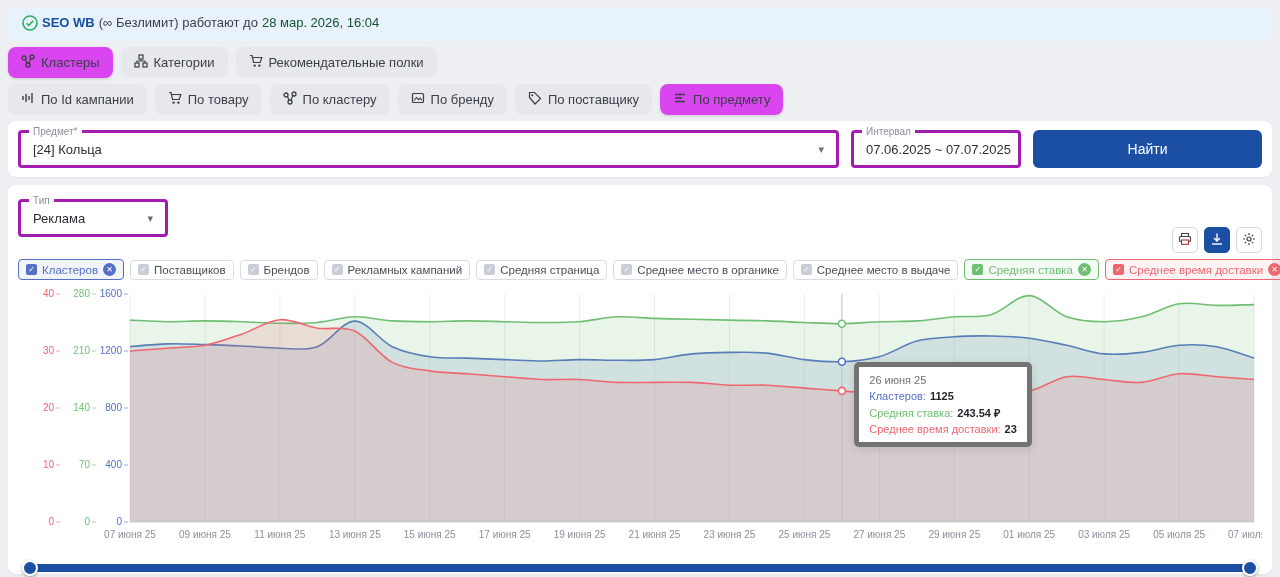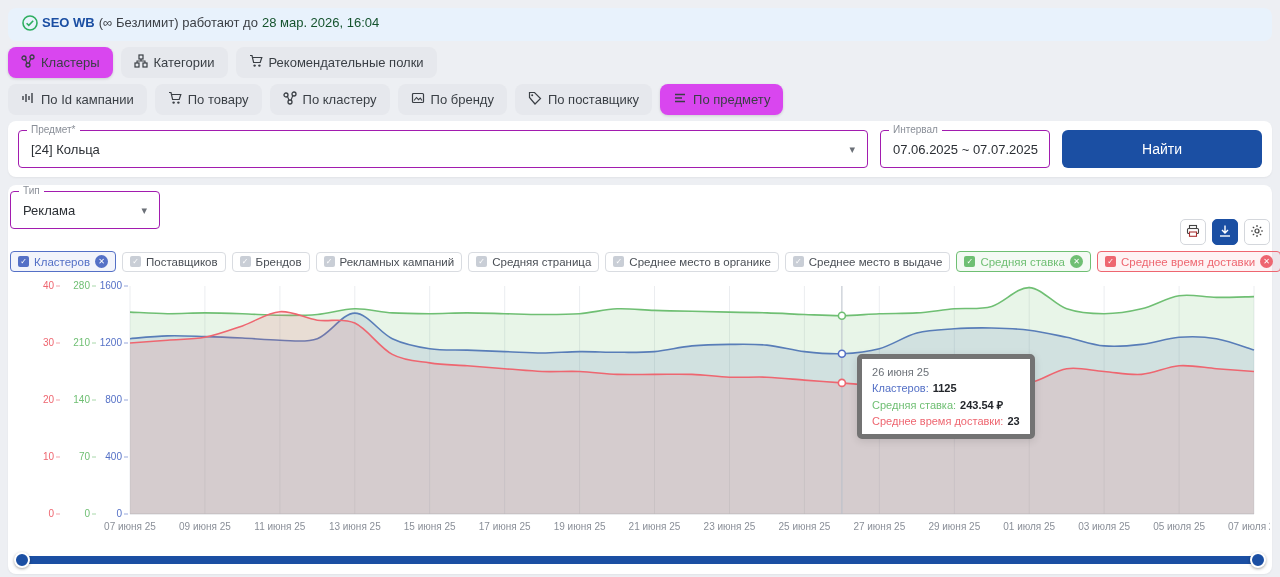--- a/index.html
+++ b/index.html
@@ -15,34 +15,34 @@
   .tabs { margin:0 8px 6px 8px; display:flex; gap:8px; }
   .tab { display:flex; align-items:center; gap:6px; background:#e6e8ed; border:none;
     border-radius:8px; padding:7px 13px; font-size:13px; color:#3a3f45; cursor:pointer;
     font-family:inherit; }
   .tab.active { background:#d946ef; box-shadow:0 1px 3px rgba(0,0,0,.14); }
   .tab svg { flex:0 0 auto; }
 
   .filter-card { margin:0 8px 8px 8px; background:#fff; border-radius:8px;
     padding:9px 10px; display:flex; gap:12px; align-items:center;
     box-shadow:0 1px 2px rgba(0,0,0,.05); }
-  .ffield { position:relative; border:1px solid #a21caf; border-radius:4px; height:38px;
+  .ffield { position:relative; border:3px solid #a21caf; border-radius:4px; height:38px;
     display:flex; align-items:center; padding:0 12px; background:#fff; }
   .ffield .flabel { position:absolute; top:-7px; left:8px; background:#fff; padding:0 4px;
     font-size:10px; color:#8a8f98; }
   .ffield .fvalue { flex:1; font-size:13px; color:#2b2f34; border:none; outline:none;
     font-family:inherit; background:transparent; }
   .chev { color:#6b7077; font-size:11px; margin-left:8px; }
   .chev::after { content:"▾"; }
   .f-subject { flex:1; }
   .f-interval { width:170px; }
-  .btn-primary { width:200px; height:38px; background:#1b4fa3; color:#fff; border:none;
+  .btn-primary { width:229px; height:38px; background:#1b4fa3; color:#fff; border:none;
     border-radius:6px; font-size:14px; cursor:pointer; font-family:inherit; }
 
-  .main-card { margin:0 8px; background:#fff; border-radius:8px; padding:2px;
+  .main-card { margin:0 8px; background:#fff; border-radius:8px; padding:10px;
     height:389px; position:relative; box-shadow:0 1px 2px rgba(0,0,0,.05); }
   .f-type { width:150px; margin-top:4px; }
 
   .toolbar { display:flex; justify-content:flex-end; gap:6px; height:26px; margin-top:-10px; }
   .tool-btn { width:26px; height:26px; border:1px solid #d4d7dc; border-radius:5px;
     background:#fff; display:flex; align-items:center; justify-content:center; cursor:pointer; }
   .tool-btn.primary { background:#1b4fa3; border-color:#1b4fa3; }
 
   .legend { display:flex; flex-wrap:nowrap; gap:6px; margin-top:6px; align-items:center; }
   .chip { --c:#9aa0a8; display:flex; align-items:center; gap:5px; border:1px solid #d9dce1;

